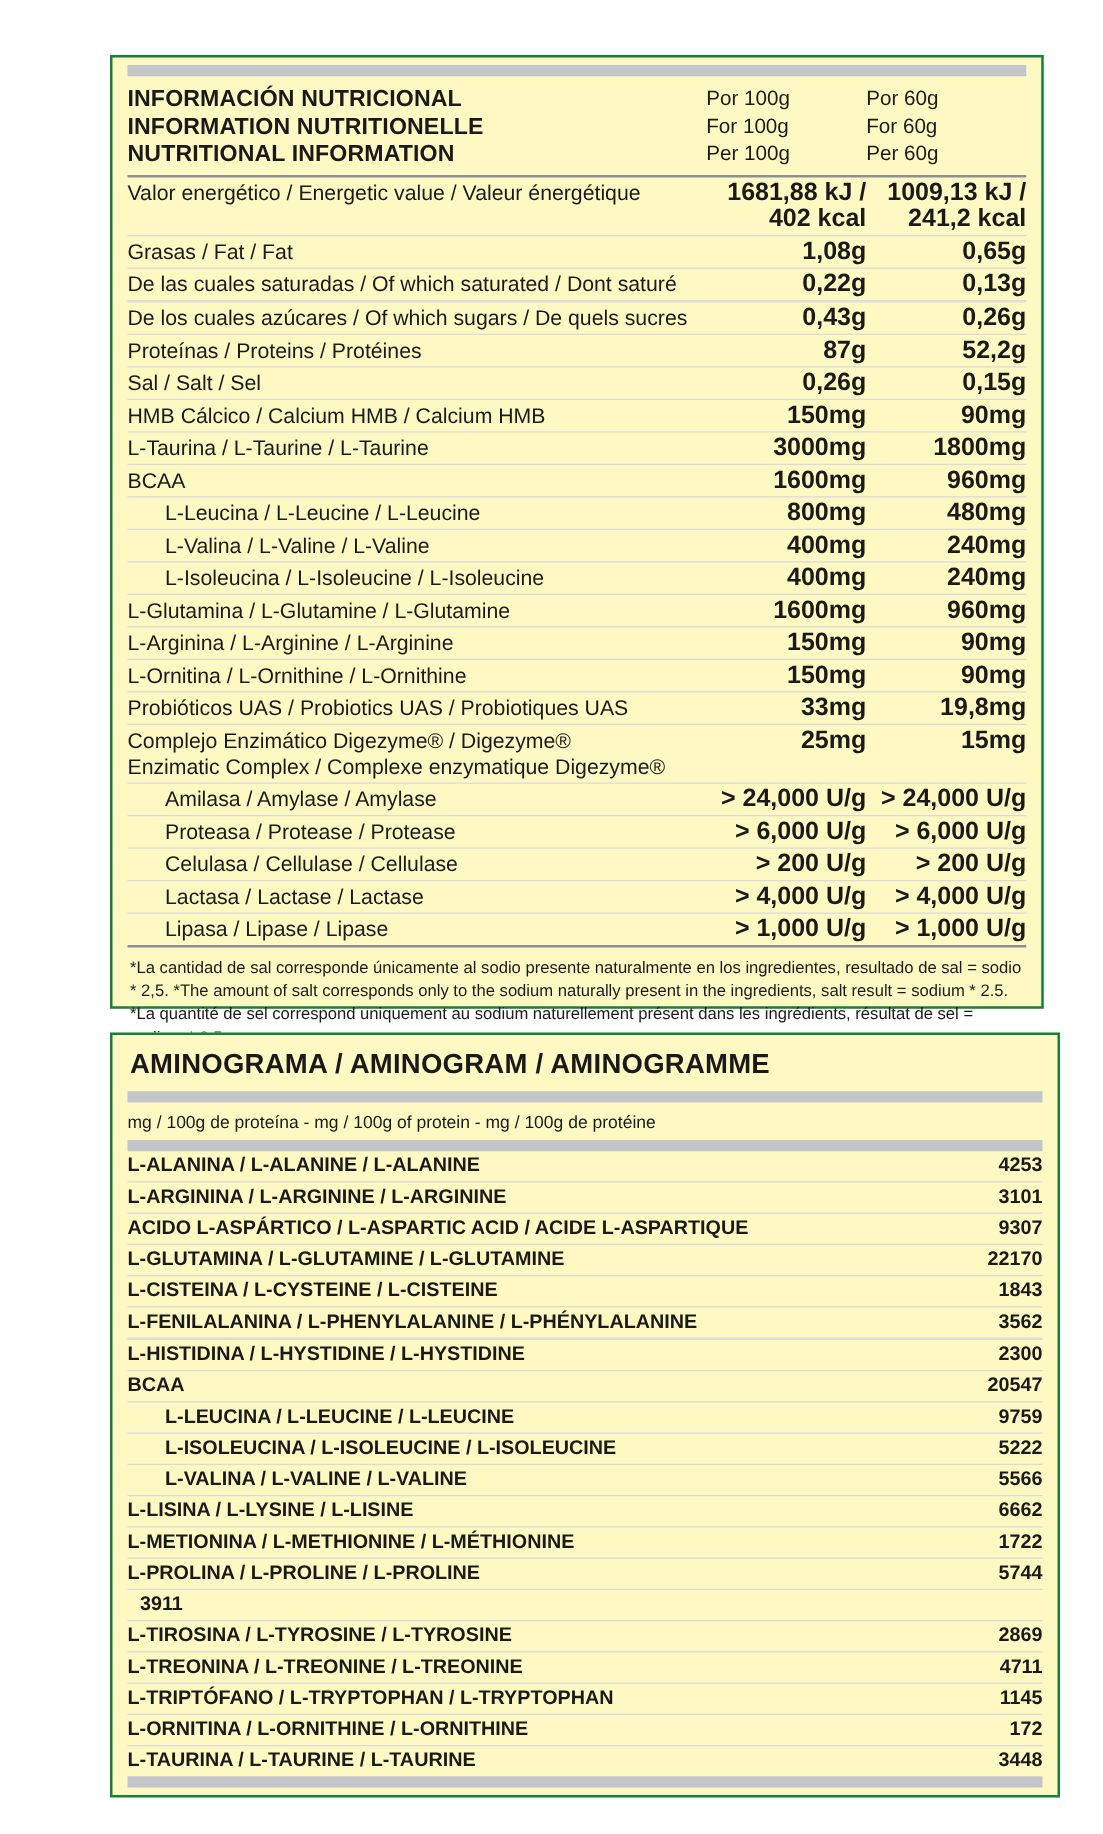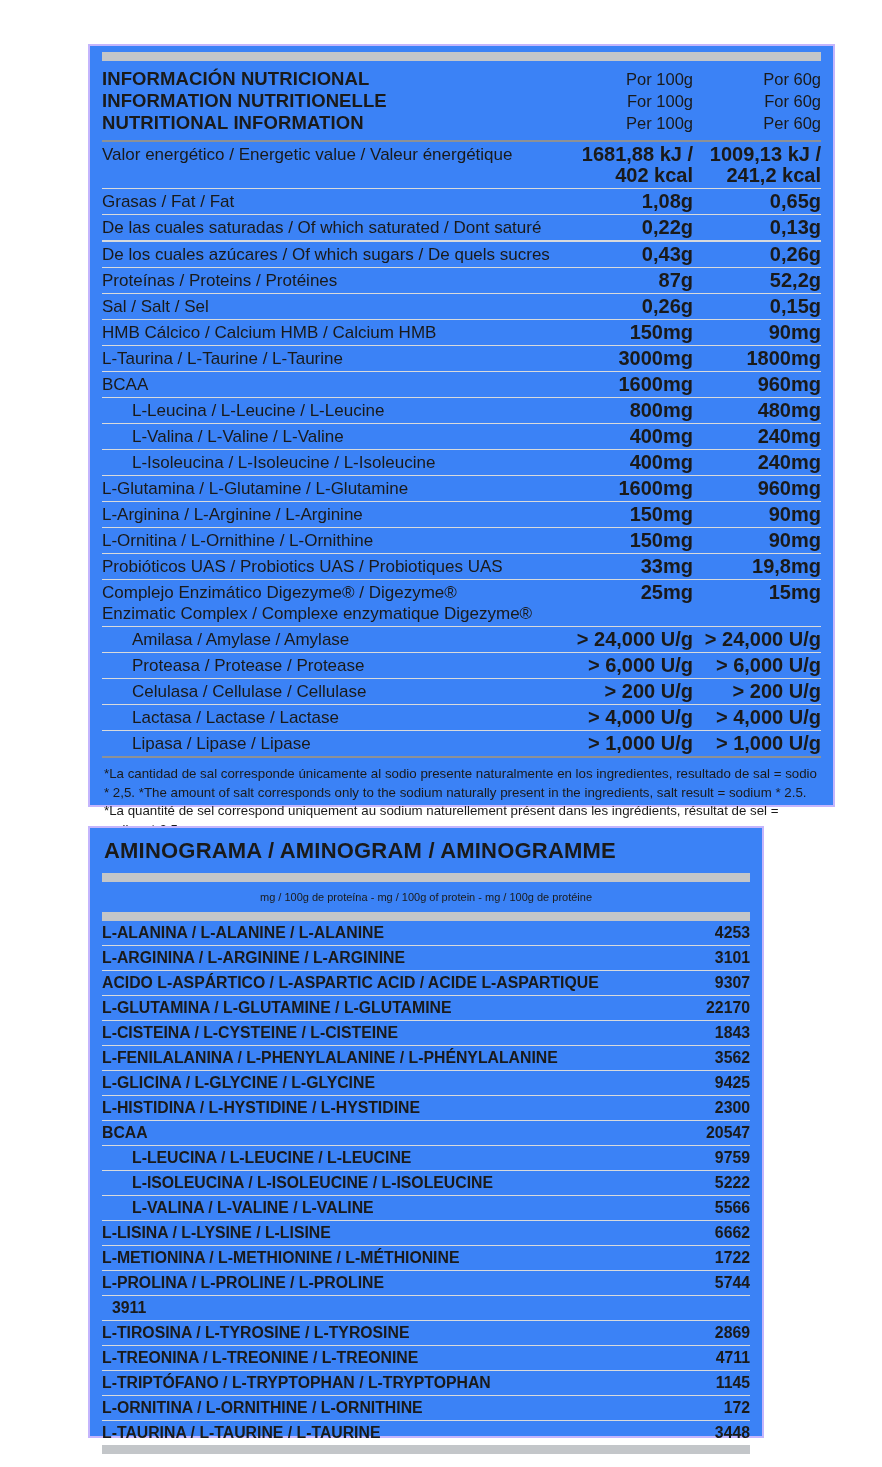--- a/index.html
+++ b/index.html
@@ -12,34 +12,34 @@
     height: 1467px;
     font-family: "Liberation Sans", sans-serif;
     color: #1a1a1a;
     position: relative;
     overflow: hidden;
   }
 
   
   .card {
     position: absolute;
-    background: #3b82f6;
-    border: 2px solid #c4b5fd;
+    background: #fef9c3;
+    border: 2px solid #15803d;
     box-sizing: border-box;
   }
   #nutrition-card {
     left: 88px;
     top: 44px;
     width: 747px;
     height: 763px;
   }
   #aminogram-card {
     left: 88px;
     top: 826px;
-    width: 676px;
+    width: 760px;
     height: 612px;
   }
 
   .card-inner {
     padding: 0 12px;
     box-sizing: border-box;
     height: 100%;
   }
 
   
@@ -64,21 +64,21 @@
   .nut-head-titles div {
     font-weight: bold;
     font-size: 18.5px;
     line-height: 22px;
     letter-spacing: 0.1px;
     white-space: nowrap;
   }
   .nut-head-col {
     width: 128px;
     flex: 0 0 128px;
-    text-align: right;
+    text-align: left;
     font-size: 16.5px;
     line-height: 22px;
   }
   .nut-head-col div { white-space: nowrap; }
 
   .rule-strong {
     height: 2px;
     background: #8d9196;
     width: 100%;
   }
@@ -129,22 +129,21 @@
   
   .amino-title {
     font-weight: bold;
     font-size: 22px;
     line-height: 30px;
     padding: 8px 0 7px 2px;
     letter-spacing: 0.2px;
     white-space: nowrap;
   }
   .amino-sub {
-    text-align: center;
-    font-size: 11px;
+    font-size: 14px;
     line-height: 26px;
     padding: 2px 0;
   }
   .arow {
     display: flex;
     align-items: center;
     padding: 2px 0;
     min-height: 20px;
   }
   .arow .alabel {
@@ -368,24 +367,20 @@
         <div class="arow">
           <div class="alabel">L-CISTEINA / L-CYSTEINE / L-CISTEINE</div>
           <div class="aval">1843</div>
         </div>
         <div class="rule-light"></div>
         <div class="arow">
           <div class="alabel">L-FENILALANINA / L-PHENYLALANINE / L-PHÉNYLALANINE</div>
           <div class="aval">3562</div>
         </div>
         <div class="rule-light"></div>
-        <div class="arow">
-          <div class="alabel">L-GLICINA / L-GLYCINE / L-GLYCINE</div>
-          <div class="aval">9425</div>
-        </div>
         <div class="rule-light"></div>
         <div class="arow">
           <div class="alabel">L-HISTIDINA / L-HYSTIDINE / L-HYSTIDINE</div>
           <div class="aval">2300</div>
         </div>
         <div class="rule-light"></div>
         <div class="arow">
           <div class="alabel">BCAA</div>
           <div class="aval">20547</div>
         </div>

